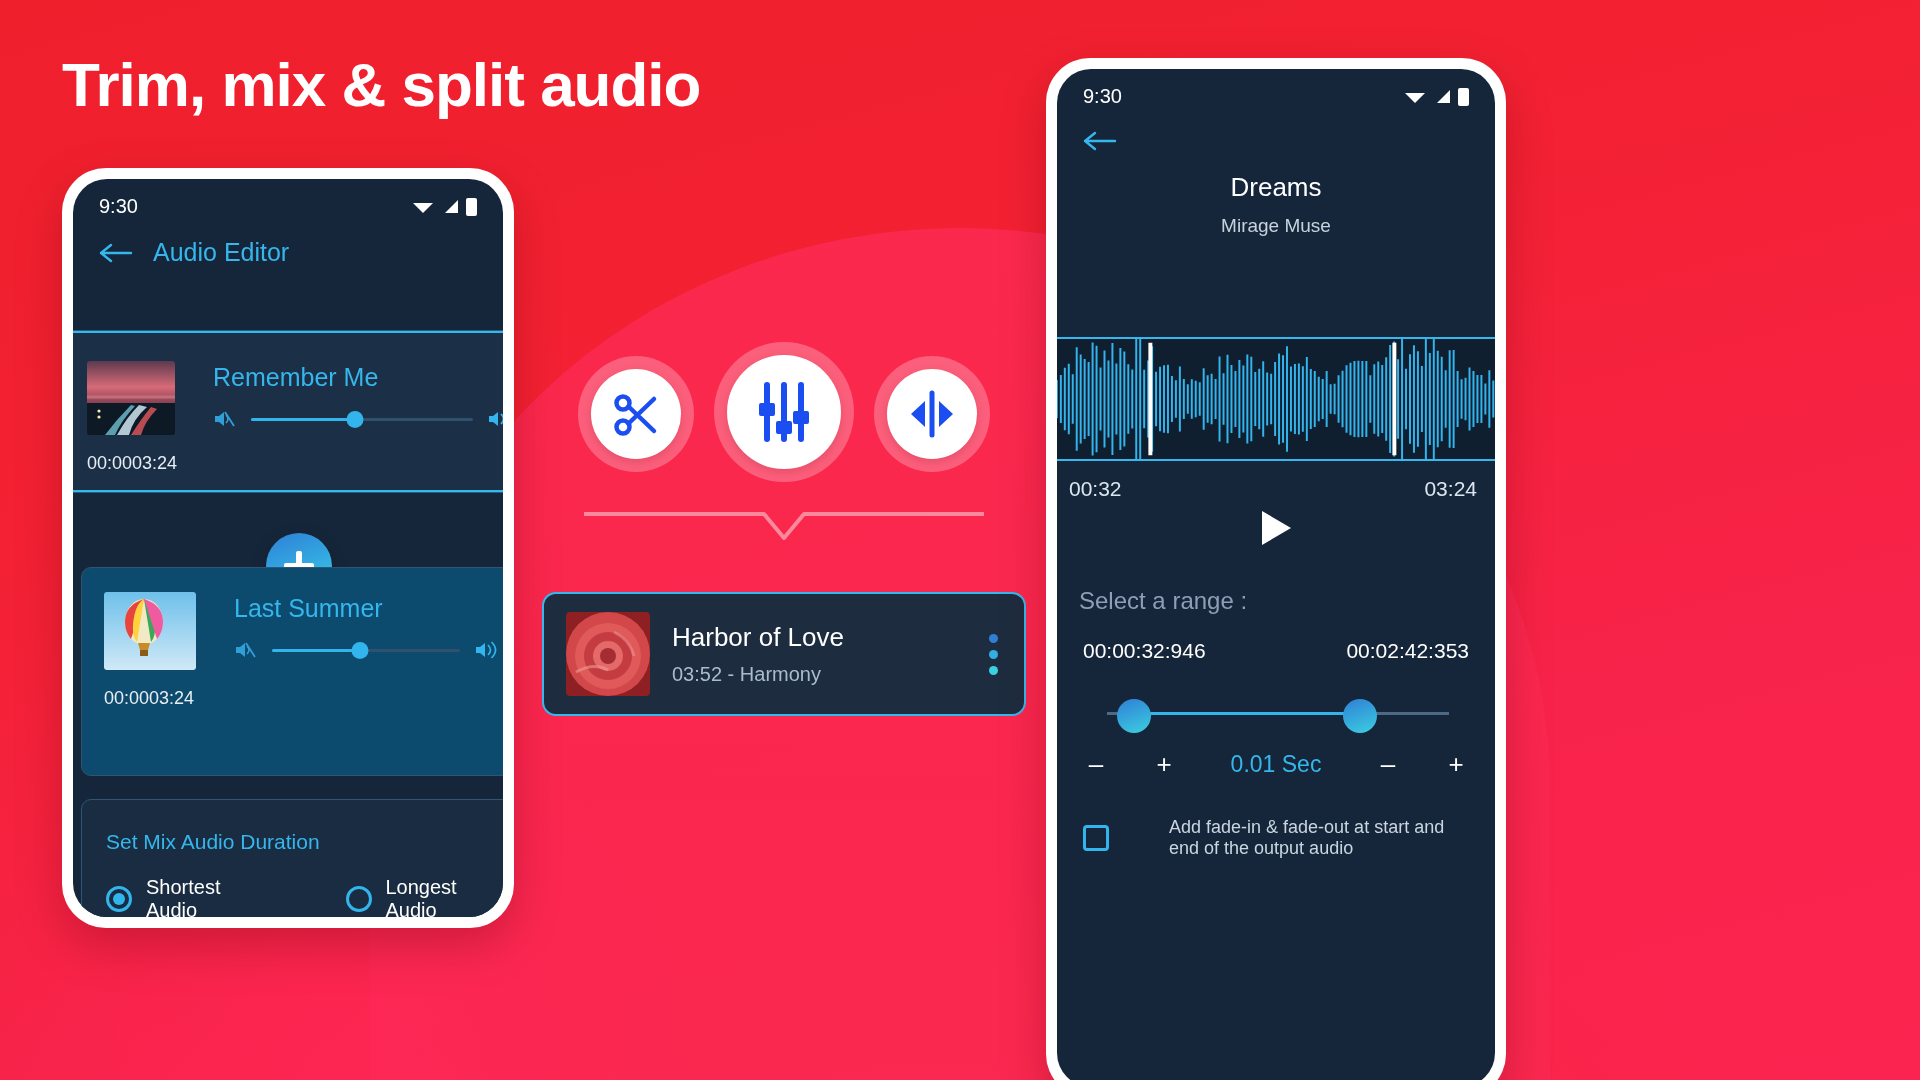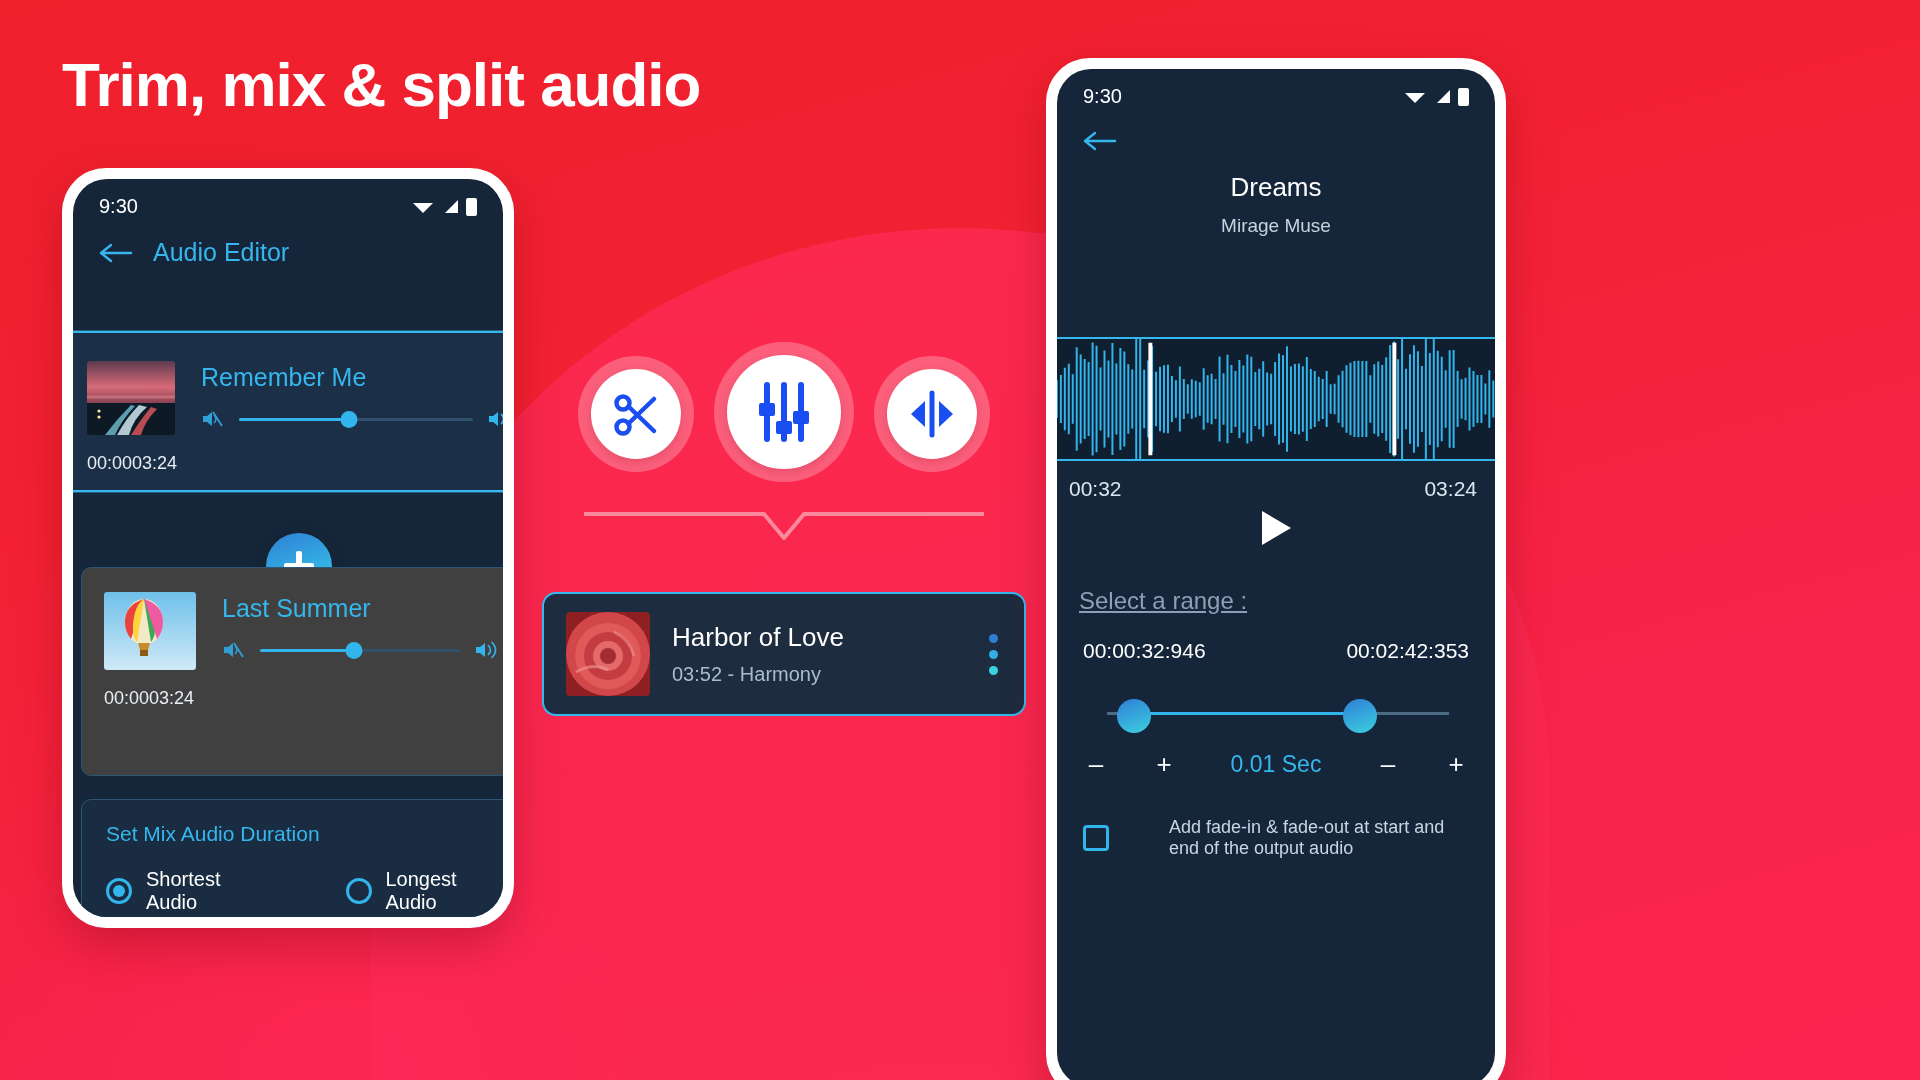--- a/index.html
+++ b/index.html
@@ -77,21 +77,21 @@
 
   
   .track-card {
     position:absolute; left:-16px; width:484px;
     background:#1b2f47;
     border:2px solid #36b7ed;
     border-radius:14px;
     padding:28px 28px 16px 28px;
   }
   .track-card.sel { box-shadow:0 0 0 1px rgba(54,183,237,.4); }
-  .track-row { display:flex; gap:26px; align-items:flex-start; }
+  .track-row { display:flex; gap:38px; align-items:flex-start; }
   .thumb {
     width:88px; height:74px; flex:none; border-radius:3px; overflow:hidden;
     background:#22334a;
   }
   .thumb svg { display:block; width:100%; height:100%; }
   .track-body { flex:1; padding-top:2px; }
   .track-title { color:#35b6ec; font-size:25px; margin-bottom:16px; }
   .vol-row { display:flex; align-items:center; gap:14px; }
   .vol-icon { width:24px; height:22px; flex:none; }
   .slider { position:relative; flex:1; height:18px; }
@@ -122,30 +122,30 @@
   .fab:before, .fab:after {
     content:""; position:absolute; background:#fff; border-radius:2px;
   }
   .fab:before { width:30px; height:6px; }
   .fab:after  { width:6px; height:30px; }
 
   
   .plain-card {
     position:absolute; left:8px; width:440px;
     border:1px solid #2e5673; border-radius:10px;
-    background:#404040;
+    background:#0c4a6e;
     padding:24px 22px 14px 22px;
   }
   .mix-card {
     position:absolute; left:8px; width:440px;
     border:1px solid #2e5673; border-radius:10px;
     background:#1a2c41;
     padding:22px 24px 24px 24px;
   }
-  .mix-title { color:#35b6ec; font-size:21px; margin-bottom:22px; }
+  .mix-title { color:#35b6ec; font-size:21px; margin-bottom:22px;margin-top:8px; }
   .radio-row { display:flex; gap:86px; align-items:center; }
   .radio-item { display:flex; align-items:center; gap:14px; }
   .radio {
     width:26px; height:26px; border-radius:50%;
     border:3px solid #32b4ec; flex:none;
     display:flex; align-items:center; justify-content:center;
   }
   .radio i { width:12px; height:12px; border-radius:50%; background:#32b4ec; display:block; }
   .radio-label { color:#fff; font-size:20px; }
 
@@ -189,21 +189,21 @@
     position:absolute; left:-16px; top:268px; width:492px; height:124px;
     border:2px solid #36b7ed; border-radius:12px; background:#101f30;
     overflow:hidden;
   }
   .wave-times {
     position:absolute; left:12px; right:18px; top:408px;
     display:flex; justify-content:space-between;
     color:#dbe6ef; font-size:21px;
   }
   .play-btn { position:absolute; left:50%; top:440px; transform:translateX(-50%); }
-  .range-label { position:absolute; left:22px; top:518px; color:#8ba0b4; font-size:24px;text-decoration:underline; }
+  .range-label { position:absolute; left:22px; top:518px; color:#8ba0b4; font-size:24px; }
   .range-times {
     position:absolute; left:26px; right:26px; top:570px;
     display:flex; justify-content:space-between;
     color:#fff; font-size:21px;
   }
   .range-slider { position:absolute; left:50px; right:46px; top:630px; height:30px; }
   .range-slider .rail { position:absolute; left:0; right:0; top:13px; height:3px; background:#4d6a85; }
   .range-slider .fill { position:absolute; top:13px; height:3px; background:#32b4ec; }
   .range-slider .knob {
     position:absolute; top:0; width:34px; height:34px; border-radius:50%;

